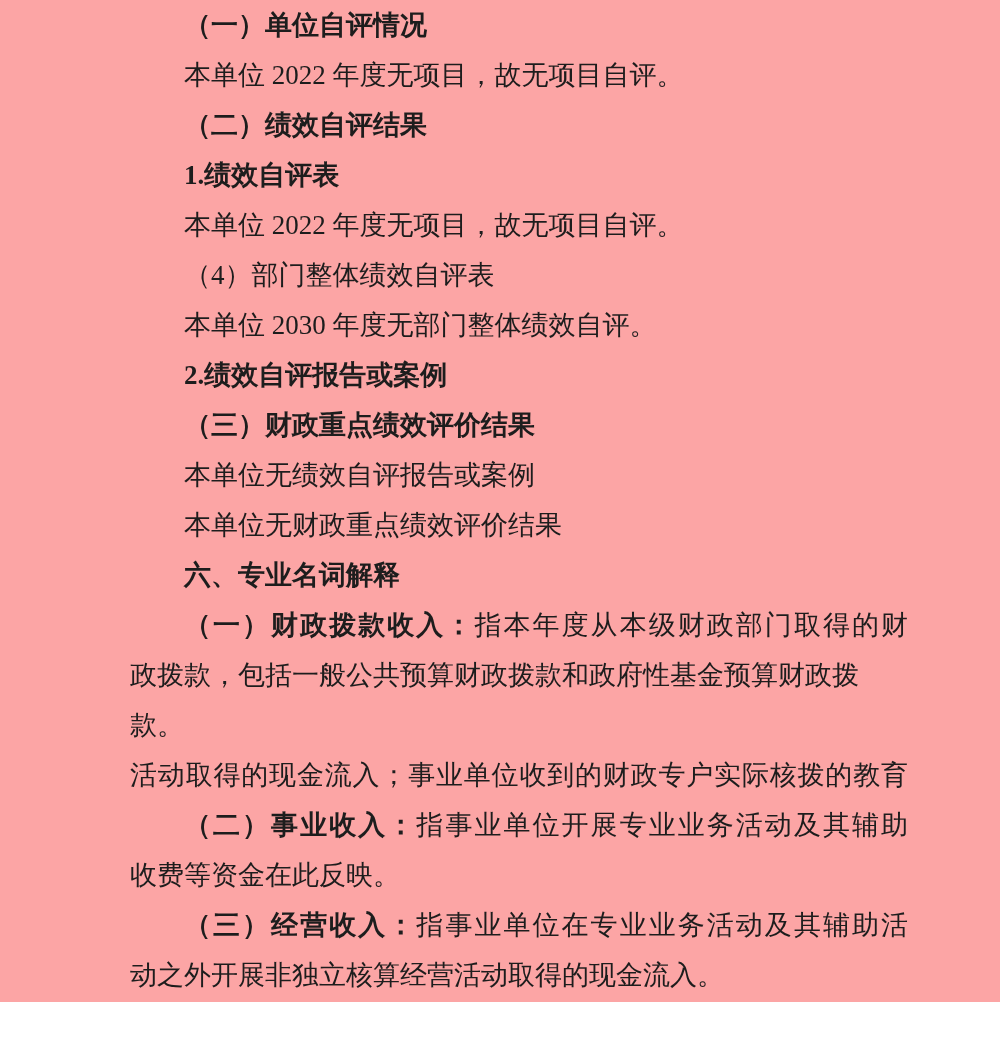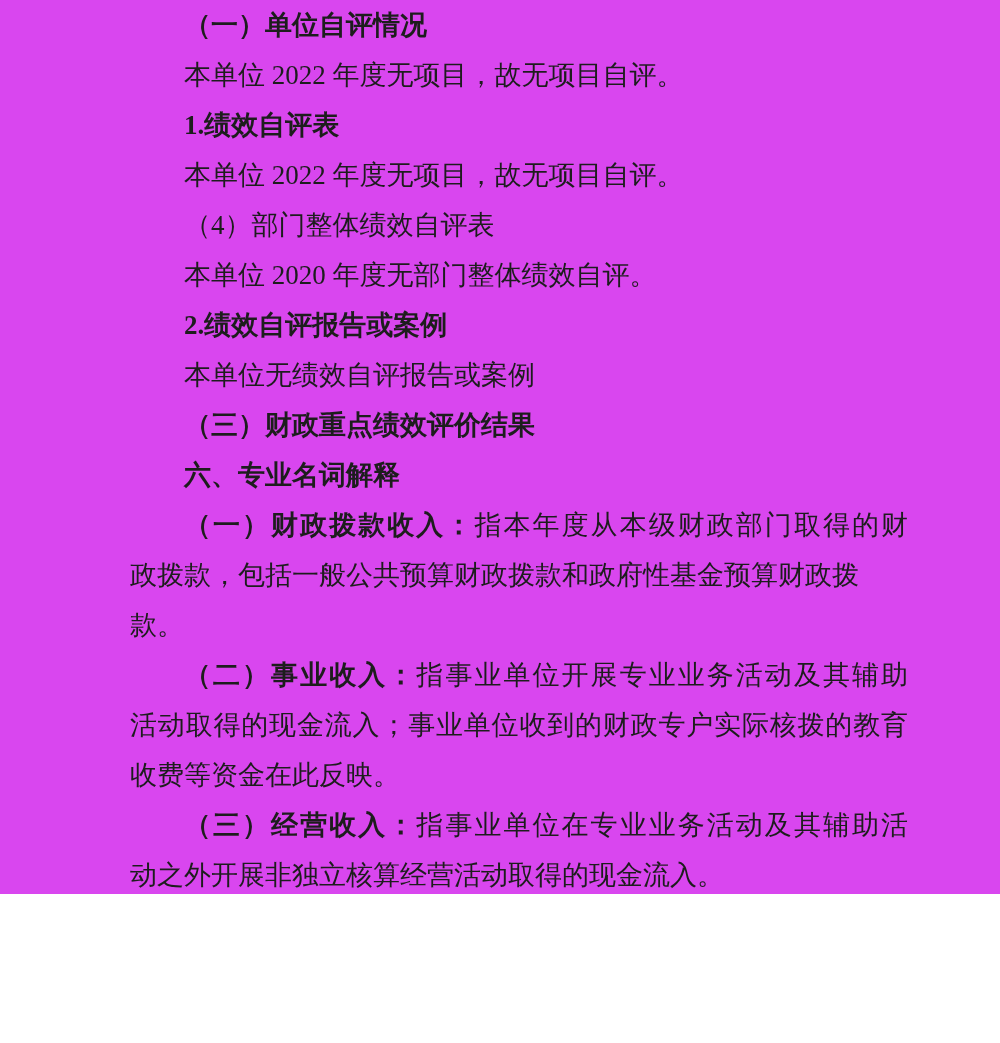--- a/index.html
+++ b/index.html
@@ -3,22 +3,22 @@
 <meta charset="utf-8">
 <style>
   html, body {
     margin: 0;
     padding: 0;
     background: #ffffff;
   }
   .page {
     position: relative;
     width: 1000px;
-    height: 894px;
-    background: #d946ef;
+    height: 1002px;
+    background: #fca5a5;
     overflow: hidden;
     font-family: "Liberation Serif", "DejaVu Serif", serif;
     color: #1d1d1d;
   }
   .content {
     position: absolute;
     left: 130px;
     top: 0;
     width: 778px;
   }
@@ -46,29 +46,31 @@
     font-weight: 700;
   }
 </style>
 </head>
 <body>
 
 <div class="page">
   <div class="content" id="content">
       <div class="line kai-bold indent">（一）单位自评情况</div>
       <div class="line indent">本单位 2022 年度无项目，故无项目自评。</div>
+      <div class="line kai-bold indent">（二）绩效自评结果</div>
       <div class="line kai-bold indent">1.绩效自评表</div>
       <div class="line indent">本单位 2022 年度无项目，故无项目自评。</div>
       <div class="line indent">（4）部门整体绩效自评表</div>
-      <div class="line indent">本单位 2020 年度无部门整体绩效自评。</div>
+      <div class="line indent">本单位 2030 年度无部门整体绩效自评。</div>
       <div class="line kai-bold indent">2.绩效自评报告或案例</div>
+      <div class="line kai-bold indent">（三）财政重点绩效评价结果</div>
       <div class="line indent">本单位无绩效自评报告或案例</div>
-      <div class="line kai-bold indent">（三）财政重点绩效评价结果</div>
+      <div class="line indent">本单位无财政重点绩效评价结果</div>
       <div class="line hei-bold indent">六、专业名词解释</div>
       <div class="line indent justify"><span class="lead">（一）财政拨款收入：</span><span>指本年度从本级财政部门取得的财</span></div>
       <div class="line">政拨款，包括一般公共预算财政拨款和政府性基金预算财政拨款。</div>
+      <div class="line justify">活动取得的现金流入；事业单位收到的财政专户实际核拨的教育</div>
       <div class="line indent justify"><span class="lead">（二）事业收入：</span><span>指事业单位开展专业业务活动及其辅助</span></div>
-      <div class="line justify">活动取得的现金流入；事业单位收到的财政专户实际核拨的教育</div>
       <div class="line">收费等资金在此反映。</div>
       <div class="line indent justify"><span class="lead">（三）经营收入：</span><span>指事业单位在专业业务活动及其辅助活</span></div>
       <div class="line">动之外开展非独立核算经营活动取得的现金流入。</div>
     </div>
 </div>
 
 </body></html>

